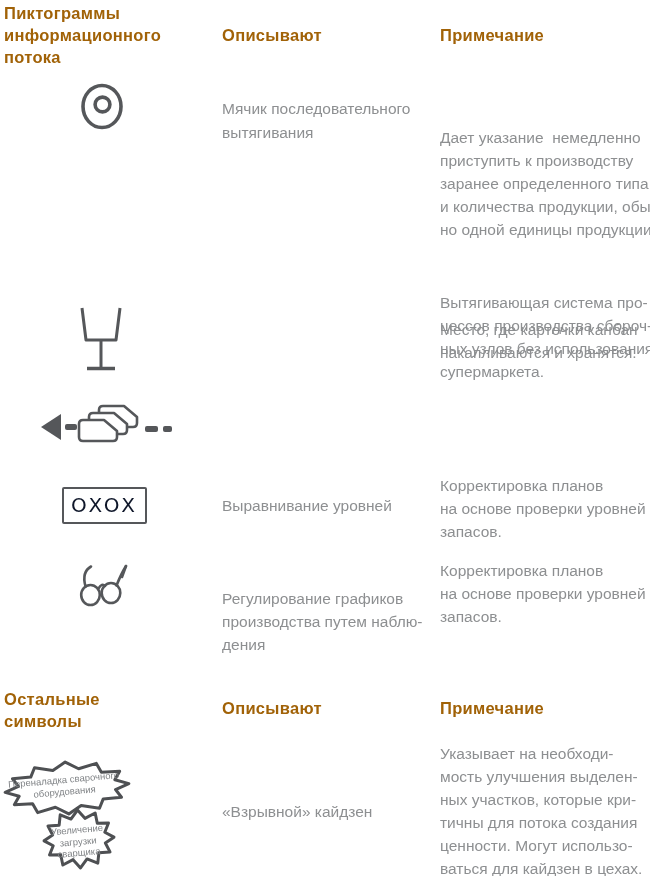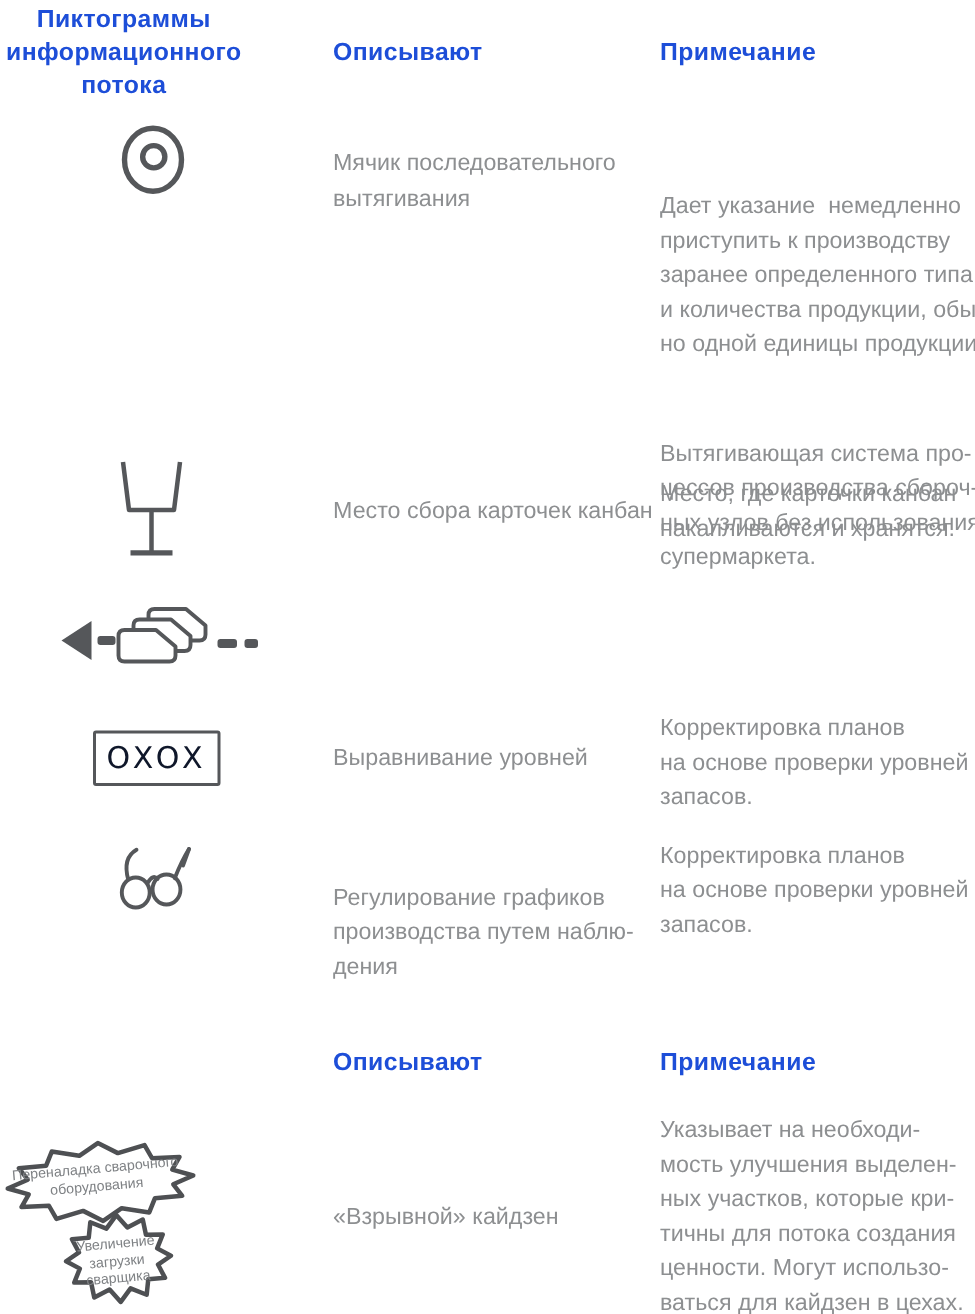--- a/index.html
+++ b/index.html
@@ -6,27 +6,26 @@
   .page {
     position: relative;
     width: 650px;
     height: 876px;
     background: #ffffff;
     overflow: hidden;
     font-family: "Liberation Sans", sans-serif;
   }
   .heading {
     position: absolute;
-    color: #1d4ed8;
+    color: #a16207;
     font-size: 16.5px;
     line-height: 22px;
     font-weight: 700;
     letter-spacing: 0.3px;
     white-space: pre;
-    text-align: center;
   }
   .desc {
     position: absolute;
     left: 222px;
     width: 216px;
     color: #8d8f91;
     font-size: 15.5px;
     line-height: 24px;
     white-space: pre;
   }
@@ -102,21 +101,20 @@
 цессов производства сбороч-
 ных узлов без использования
 супермаркета.</div>
   </div>
 
   <svg class="icon-svg" style="left:78px; top:306px;" width="46" height="66" viewBox="0 0 46 66">
     <path d="M4,2 L8,34 L38,34 L42,2" fill="none" stroke="#55575a" stroke-width="3" stroke-linejoin="round"></path>
     <line x1="23" y1="34" x2="23" y2="62" stroke="#55575a" stroke-width="3"></line>
     <line x1="9" y1="62.5" x2="37" y2="62.5" stroke="#55575a" stroke-width="3.5"></line>
   </svg>
-  <div class="desc" style="top:329px;">Место сбора карточек канбан</div>
   <div class="note" style="top:318px;">Место, где карточки канбан
 накапливаются и хранятся.</div>
 
   <svg class="icon-svg" style="left:40px; top:403px;" width="134" height="44" viewBox="0 0 134 44">
     <polygon points="1,24 21,11 21,37" fill="#55575a"></polygon>
     <rect x="25" y="21" width="12" height="6" rx="2" fill="#55575a"></rect>
     <g fill="#ffffff" stroke="#55575a" stroke-width="2.6" stroke-linejoin="round">
       <path transform="translate(59,3)" d="M4,0 L25,0 L38,11 L38,17 Q38,21 34,21 L4,21 Q0,21 0,17 L0,4 Q0,0 4,0 Z"></path>
       <path transform="translate(49,10)" d="M4,0 L25,0 L38,11 L38,17 Q38,21 34,21 L4,21 Q0,21 0,17 L0,4 Q0,0 4,0 Z"></path>
       <path transform="translate(39,17)" d="M4,0 L25,0 L38,11 L38,17 Q38,21 34,21 L4,21 Q0,21 0,17 L0,4 Q0,0 4,0 Z"></path>
@@ -143,20 +141,22 @@
       <path d="M48,2 L44,13"></path>
     </g>
   </svg>
   <div class="desc" style="top:587px; line-height:23px;">Регулирование графиков
 производства путем наблю-
 дения</div>
   <div class="note" style="top:559px;">Корректировка планов
 на основе проверки уровней
 запасов.</div>
 
+  <div class="heading" style="left:4px; top:688px;">Остальные
+символы</div>
   <div class="heading" style="left:222px; top:697px;">Описывают</div>
   <div class="heading" style="left:440px; top:697px;">Примечание</div>
 
   <svg class="icon-svg" style="left:0px; top:756px;" width="136" height="118" viewBox="0 0 136 118">
     <g fill="#ffffff" stroke="#4e5053" stroke-width="3" stroke-linejoin="round">
       <polygon transform="rotate(-4 67 32) translate(2,4)" points="127,28 113.3,32.9 118.7,41 100.4,41.4 96,50.5 77.9,46.4 65,54 52.1,46.4 34,50.5 29.6,41.4 11.3,41 16.7,32.9 3,28 16.7,23.1 11.3,15 29.6,14.6 34,5.5 52.1,9.6 65,2 77.9,9.6 96,5.5 100.4,14.6 118.7,15 113.3,23.1"></polygon>
       <polygon transform="rotate(-3 79 83) translate(42,52)" points="72,31 63.1,36.4 67.3,45.5 56.1,45.8 54.5,56.1 44,51.3 37,60 30,51.3 19.5,56.1 17.9,45.8 6.7,45.5 10.9,36.4 2,31 10.9,25.6 6.7,16.5 17.9,16.2 19.5,5.9 30,10.7 37,2 44,10.7 54.5,5.9 56.1,16.2 67.3,16.5 63.1,25.6"></polygon>
     </g>
   </svg>
   <div class="burst-label burst-label-1">Переналадка сварочного

